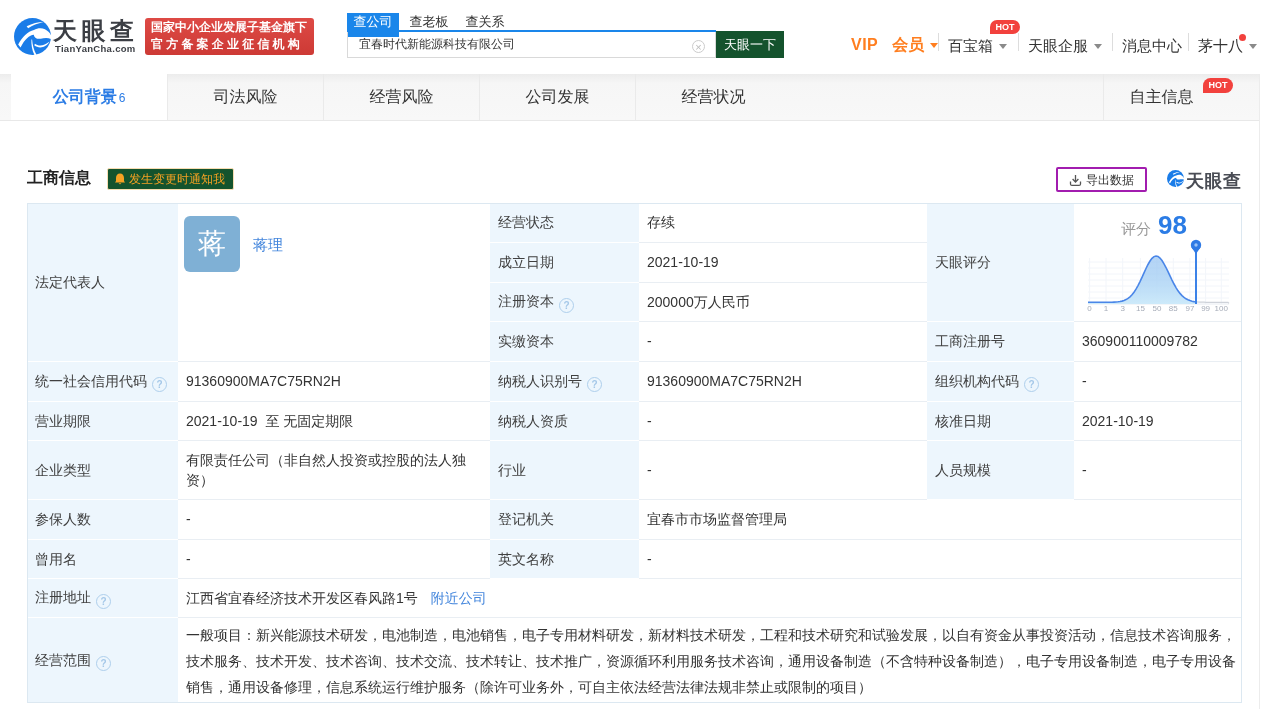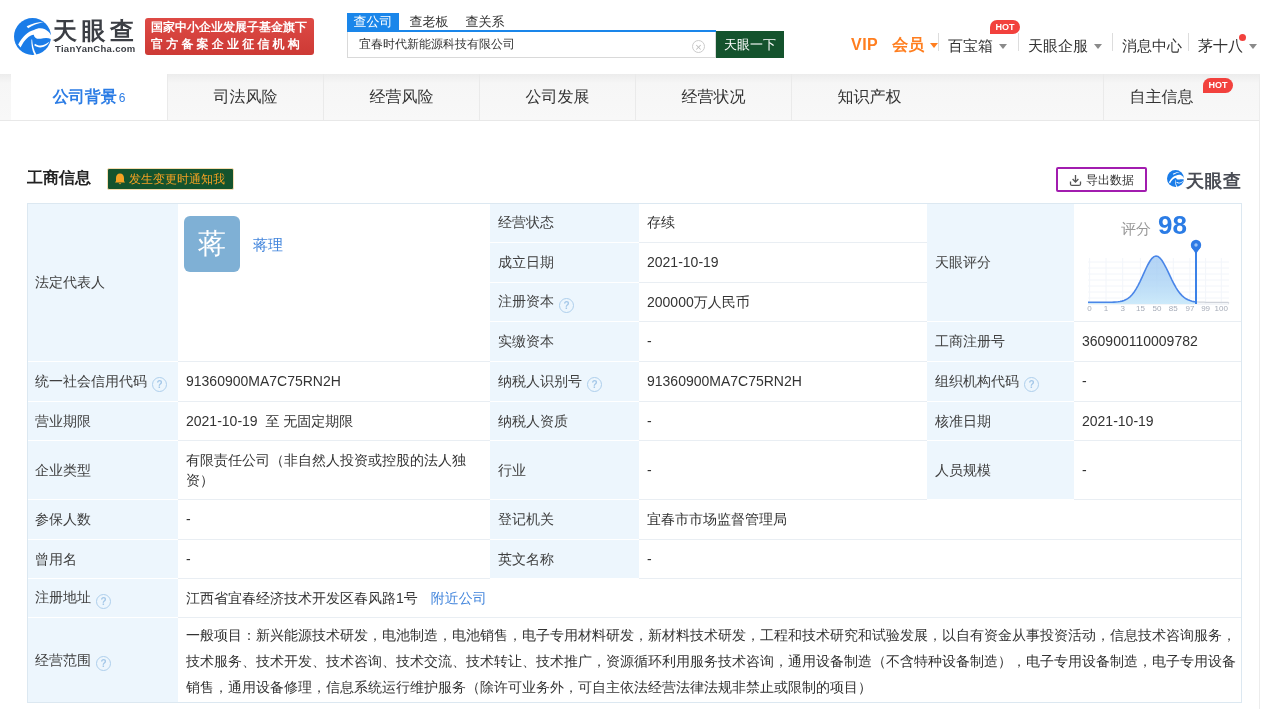--- a/index.html
+++ b/index.html
@@ -8,21 +8,21 @@
 .abs { position:absolute; }
 
 
 #logoicon { position:absolute; left:14px; top:18px; }
 #logotxt { position:absolute; left:53px; top:15px; font-size:24px; font-weight:bold; color:#3b3e44; letter-spacing:4.5px;}
 #logosub { position:absolute; left:55px; top:43px; font-size:9.5px; font-weight:bold; color:#3b3e44; letter-spacing:0.3px;}
 #redbadge { position:absolute; left:145px; top:18px; width:169px; height:37px; background:linear-gradient(180deg,#de4a45,#cd3a35); color:#fff; font-weight:bold; font-size:12px; padding:1px 6px; line-height:16.5px; border-radius:3px;}
 #redbadge .l2 { letter-spacing:3.2px; }
 
 #stabs { position:absolute; left:347px; top:13px; }
-.stab { display:inline-block; height:18px; line-height:18px; font-size:13px; padding:0 6.5px; color:#333; vertical-align:top;}
+.stab { display:inline-block; height:24px; line-height:18px; font-size:13px; padding:0 6.5px; color:#333; vertical-align:top;}
 .stab.on { background:#1a86ea; color:#fff; }
 .stab+.stab { margin-left:4px; }
 #sline { position:absolute; left:347px; top:30px; width:369px; height:2px; background:#1a86ea; }
 #sinput { position:absolute; left:347px; top:32px; width:369px; height:26px; border:1px solid #d9d9d9; border-top:none; line-height:25px; font-size:12px; color:#333; padding-left:11px; }
 #sclear { position:absolute; left:692px; top:40px; width:13px; height:13px; border-radius:50%; color:#bbb; font-size:11px; line-height:12px; text-align:center; border:1px solid #ccc;}
 #sbtn { position:absolute; left:716px; top:31px; width:68px; height:27px; background:#14532d; color:#fff; font-size:13px; text-align:center; line-height:27px; }
 
 .hmenu { position:absolute; top:37px; font-size:15px; color:#333; }
 .tri { display:inline-block; width:0; height:0; border-left:4.5px solid transparent; border-right:4.5px solid transparent; border-top:5.5px solid #8a8a8a; margin-left:6px; vertical-align:2px;}
 .sep { position:absolute; top:33px; width:1px; height:18px; background:#ddd; }
@@ -98,21 +98,20 @@
 <div class="sep" style="left:1188px;"></div>
 <div class="hmenu" style="left:1198px;">茅十八<span class="tri"></span></div>
 <div id="reddot"></div>
 
 <div id="navbar">
   <div class="ntab on" style="left:11px; width:156px;">公司背景<small>6</small></div>
   <div class="ntab" style="left:167px; width:156px;">司法风险</div>
   <div class="ntab" style="left:323px; width:156px;">经营风险</div>
   <div class="ntab" style="left:479px; width:156px;">公司发展</div>
   <div class="ntab" style="left:635px; width:156px;">经营状况</div>
-  <div class="ntab" style="left:791px; width:156px;">知识产权</div>
   <div class="ntab" style="left:1103px; width:156px; padding-right:40px;">自主信息</div>
 </div>
 <div id="hot2">HOT</div>
 <div class="abs" style="left:1259px; top:74px; width:1px; height:635px; background:#ececec;"></div>
 
 <div id="h1">工商信息</div>
 <div id="notif"><svg width="12" height="12" viewBox="0 0 12 12">
       <path d="M6,0.5 C8.5,0.5 10,2.5 10,5 L10,8 L11,9.5 L1,9.5 L2,8 L2,5 C2,2.5 3.5,0.5 6,0.5 Z M4.7,10.3 a1.4,1.4 0 0 0 2.6,0 Z" fill="#f5a123"></path>
     </svg>发生变更时通知我</div>
 <div id="exportbtn"><svg width="13" height="13" viewBox="0 0 13 13">

